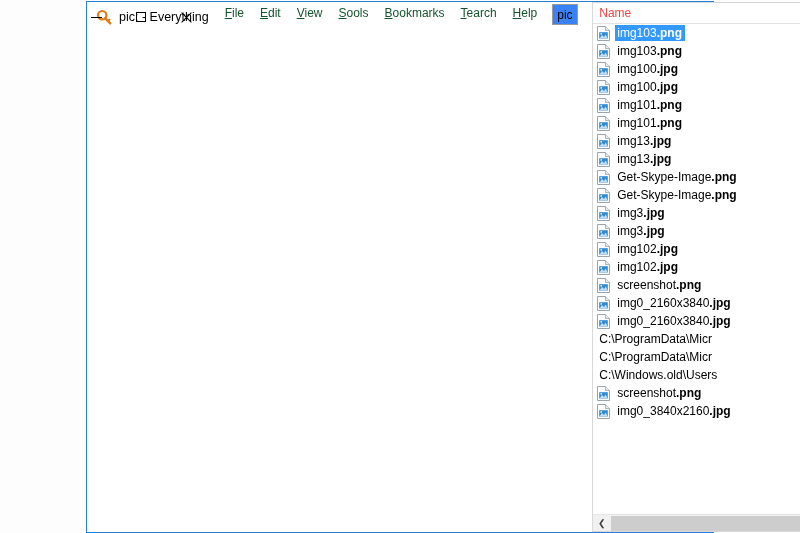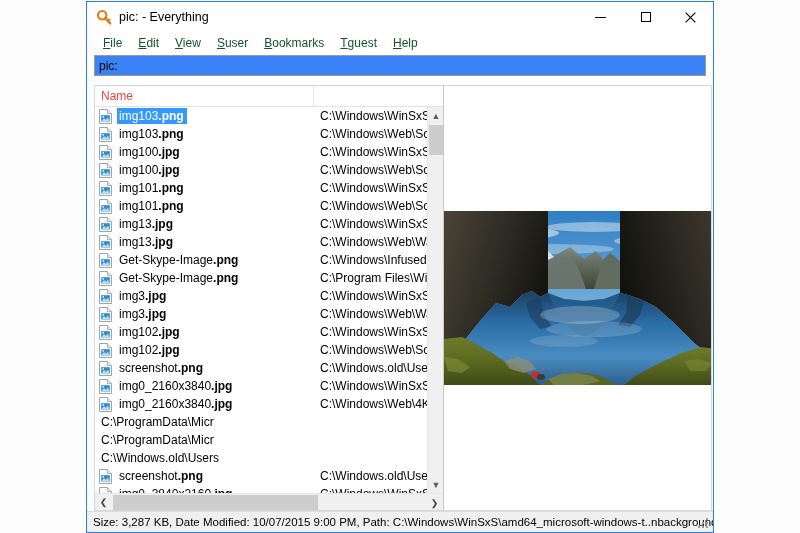--- a/index.html
+++ b/index.html
@@ -10,21 +10,21 @@
     font-size:12px;color:#000;
   }
   #root{position:relative;width:800px;height:533px;background:#fdfdfd;}
 
   
   .window{
     position:absolute;left:86px;top:1px;width:628px;height:532px;
     background:#ffffff;
     border:1px solid #2a7fd4;
     box-sizing:border-box;
-    display:flex;flex-direction:column;
+    display:flex;flex-direction:row;
   }
 
   
   .titlebar{
     height:30px;flex:0 0 30px;background:#ffffff;
     display:flex;align-items:center;position:relative;
   }
   .app-icon{width:18px;height:18px;margin-left:8px;margin-right:6px;flex:0 0 18px;
     display:flex;align-items:center;justify-content:center;}
   .title-text{font-size:12.5px;color:#000;white-space:nowrap;}
@@ -137,23 +137,23 @@
             <path d="M0.6 0.6 L10.4 10.4 M10.4 0.6 L0.6 10.4" stroke="#000" stroke-width="1.1"></path>
           </svg>
         </div>
       </div>
     </div>
 
     <div class="menubar">
       <div class="menuitem"><u>F</u><span>ile</span></div>
       <div class="menuitem"><u>E</u><span>dit</span></div>
       <div class="menuitem"><u>V</u><span>iew</span></div>
-      <div class="menuitem"><u>S</u><span>user</span></div>
+      <div class="menuitem"><u>S</u><span>ools</span></div>
       <div class="menuitem"><u>B</u><span>ookmarks</span></div>
-      <div class="menuitem"><u>T</u><span>guest</span></div>
+      <div class="menuitem"><u>T</u><span>earch</span></div>
       <div class="menuitem"><u>H</u><span>elp</span></div>
     </div>
 
     <div class="searchwrap">
       <input class="searchbox" type="text" value="pic:" style="">
     </div>
 
     <div class="content">
 
       <div class="listpane">

